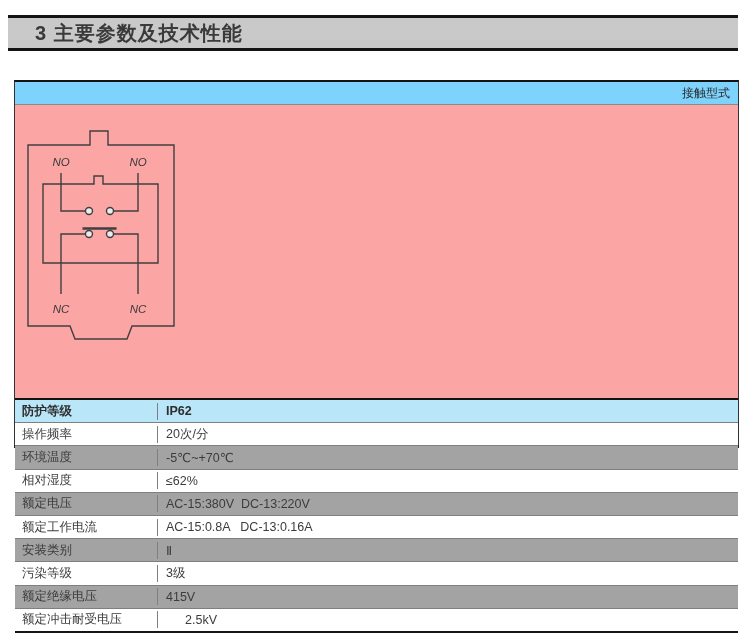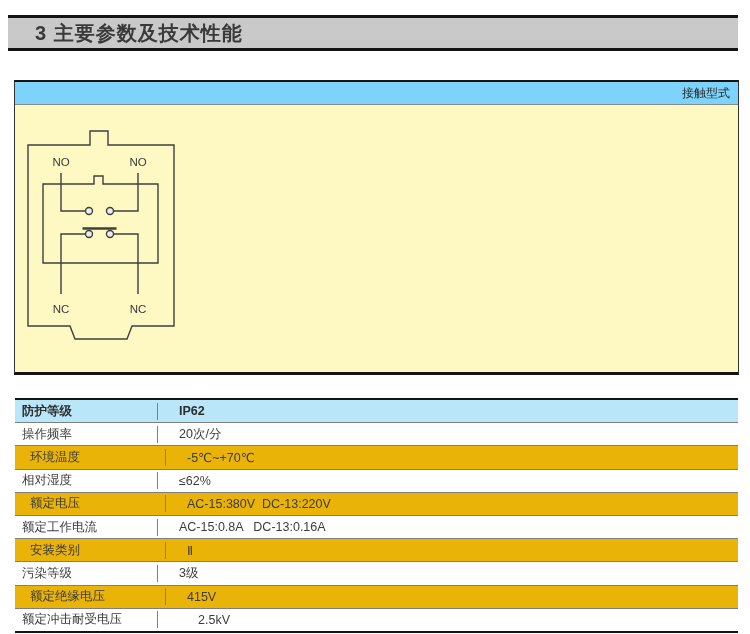--- a/index.html
+++ b/index.html
@@ -26,49 +26,48 @@
     border-top:2px solid #141414;border-bottom:3px solid #141414;
     box-sizing:content-box;
   }
   .panel-header{
     height:22px;line-height:22px;background:#7dd3fc;
     text-align:right;padding-right:8px;
     font-size:12px;color:#2a2a2a;
     border-bottom:1px solid #8a8a8a;
   }
   .panel-body{
-    height:267px;background:#fef9c3;position:relative;
+    height:340px;background:#fca5a5;position:relative;font-style:italic;
   }
   .diagram{position:absolute;left:0;top:0;}
   
   .spec-table{
     position:absolute;left:15px;top:398px;width:723px;
     border-top:2px solid #141414;border-bottom:2px solid #141414;
     font-size:12.5px;
   }
   .spec-row{
     display:flex;align-items:center;height:22.2px;
     border-bottom:1px solid #7f7f7f;
     background:#ffffff;
   }
   .spec-row:last-child{border-bottom:none;gap:19px;}
   .spec-row.header-row{
     background:#b9e6f8;font-weight:bold;color:#2e2e2e;
   }
-  .spec-row:nth-child(2n+3){background:#eab308;padding-left:8px;}
+  .spec-row:nth-child(2n+3){background:#a3a3a3;}
   .spec-row .param{
     flex:0 0 135px;padding-left:7px;
     border-right:1px solid #7f7f7f;
     display:flex;align-items:center;
   }
   .spec-row .value{
     flex:1;padding-left:8px;
     display:flex;align-items:center;
     white-space:pre-wrap;
-    margin-left:13px;
   }
 </style>
 </head>
 <body>
 
 <div class="title-bar">
   <span>3 主要参数及技术性能</span>
 </div>
 
 <div class="panel">

